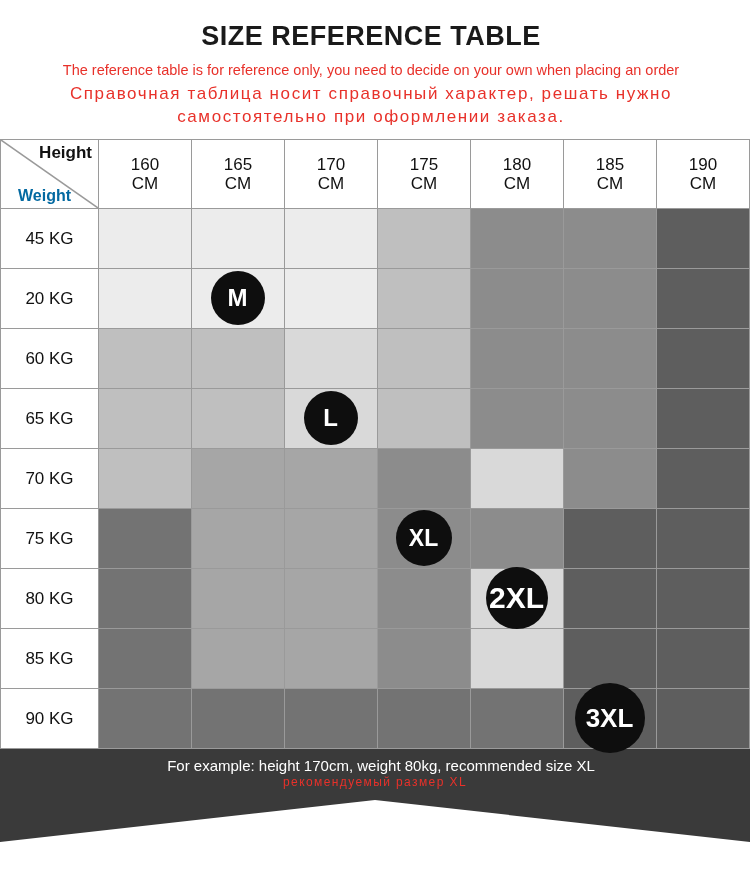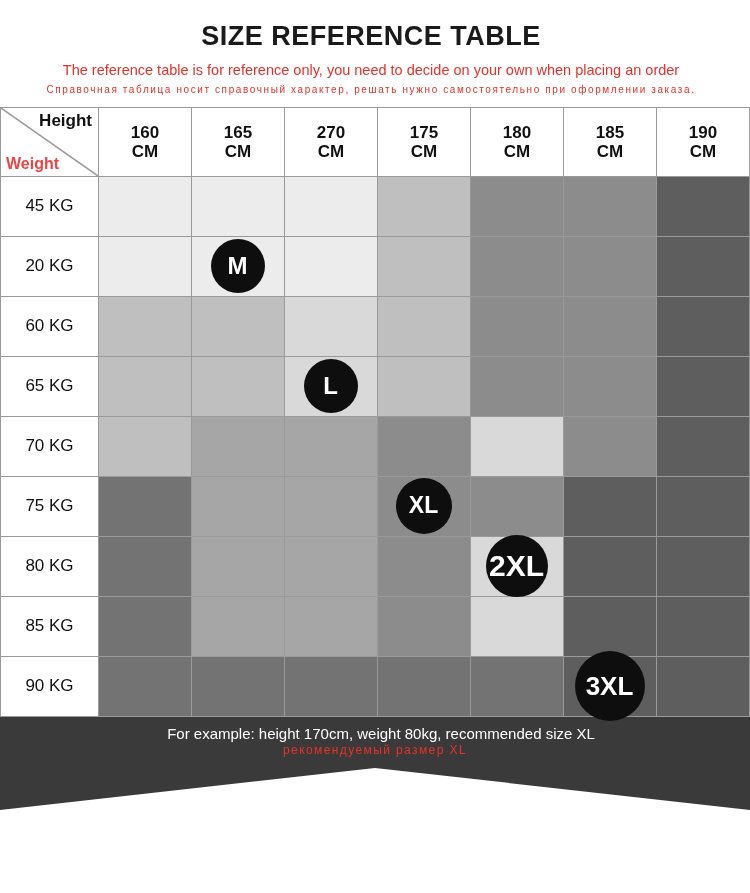--- a/index.html
+++ b/index.html
@@ -29,21 +29,21 @@
   }
   .subtitle-en {
     text-align: center;
     font-size: 14.5px;
     color: #e8312a;
     padding-top: 10px;
     line-height: 1.15;
   }
   .subtitle-ru {
     text-align: center;
-    font-size: 10px;
+    font-size: 17px;
     color: #e8312a;
     letter-spacing: 1.6px;
     line-height: 1.35;
     padding-top: 5px;
     padding-left: 20px;
     padding-right: 20px;
   }
 
   
   .table-wrap {
@@ -76,27 +76,27 @@
     overflow: hidden;
   }
   .corner-cell .hlabel {
     position: absolute;
     top: 3px; right: 6px;
     font-size: 17px;
     color: #111;
   }
   .corner-cell .wlabel {
     position: absolute;
-    bottom: 3px; left: 5px;
+    bottom: 3px; left: 17px;
     font-size: 16px;
-    color: #ef4444;
+    color: #0369a1;
   }
   th.col-head {
     background: #ffffff;
-    font-weight: bold;
+    font-weight: normal;
     font-size: 17px;
     color: #111;
     line-height: 1.12;
     height: 69px;
   }
   td.row-head {
     background: #ffffff;
     font-size: 17px;
     color: #111;
     height: 60px;
@@ -180,21 +180,21 @@
           </th>
         <th class="col-head" style="width: 93px;">
               <div>160</div>
               <div>CM</div>
             </th>
             <th class="col-head" style="width: 93px;">
               <div>165</div>
               <div>CM</div>
             </th>
             <th class="col-head" style="width: 93px;">
-              <div>270</div>
+              <div>170</div>
               <div>CM</div>
             </th>
             <th class="col-head" style="width: 93px;">
               <div>175</div>
               <div>CM</div>
             </th>
             <th class="col-head" style="width: 93px;">
               <div>180</div>
               <div>CM</div>
             </th>

